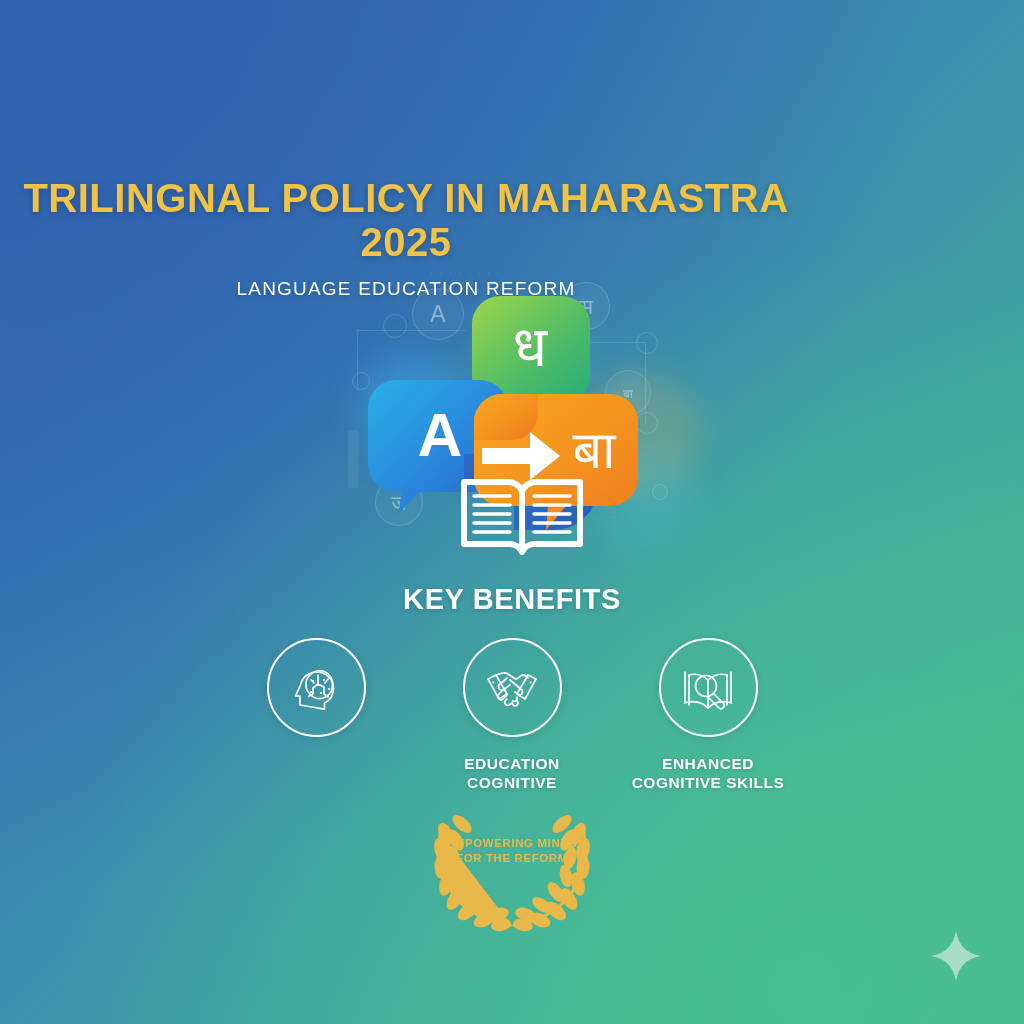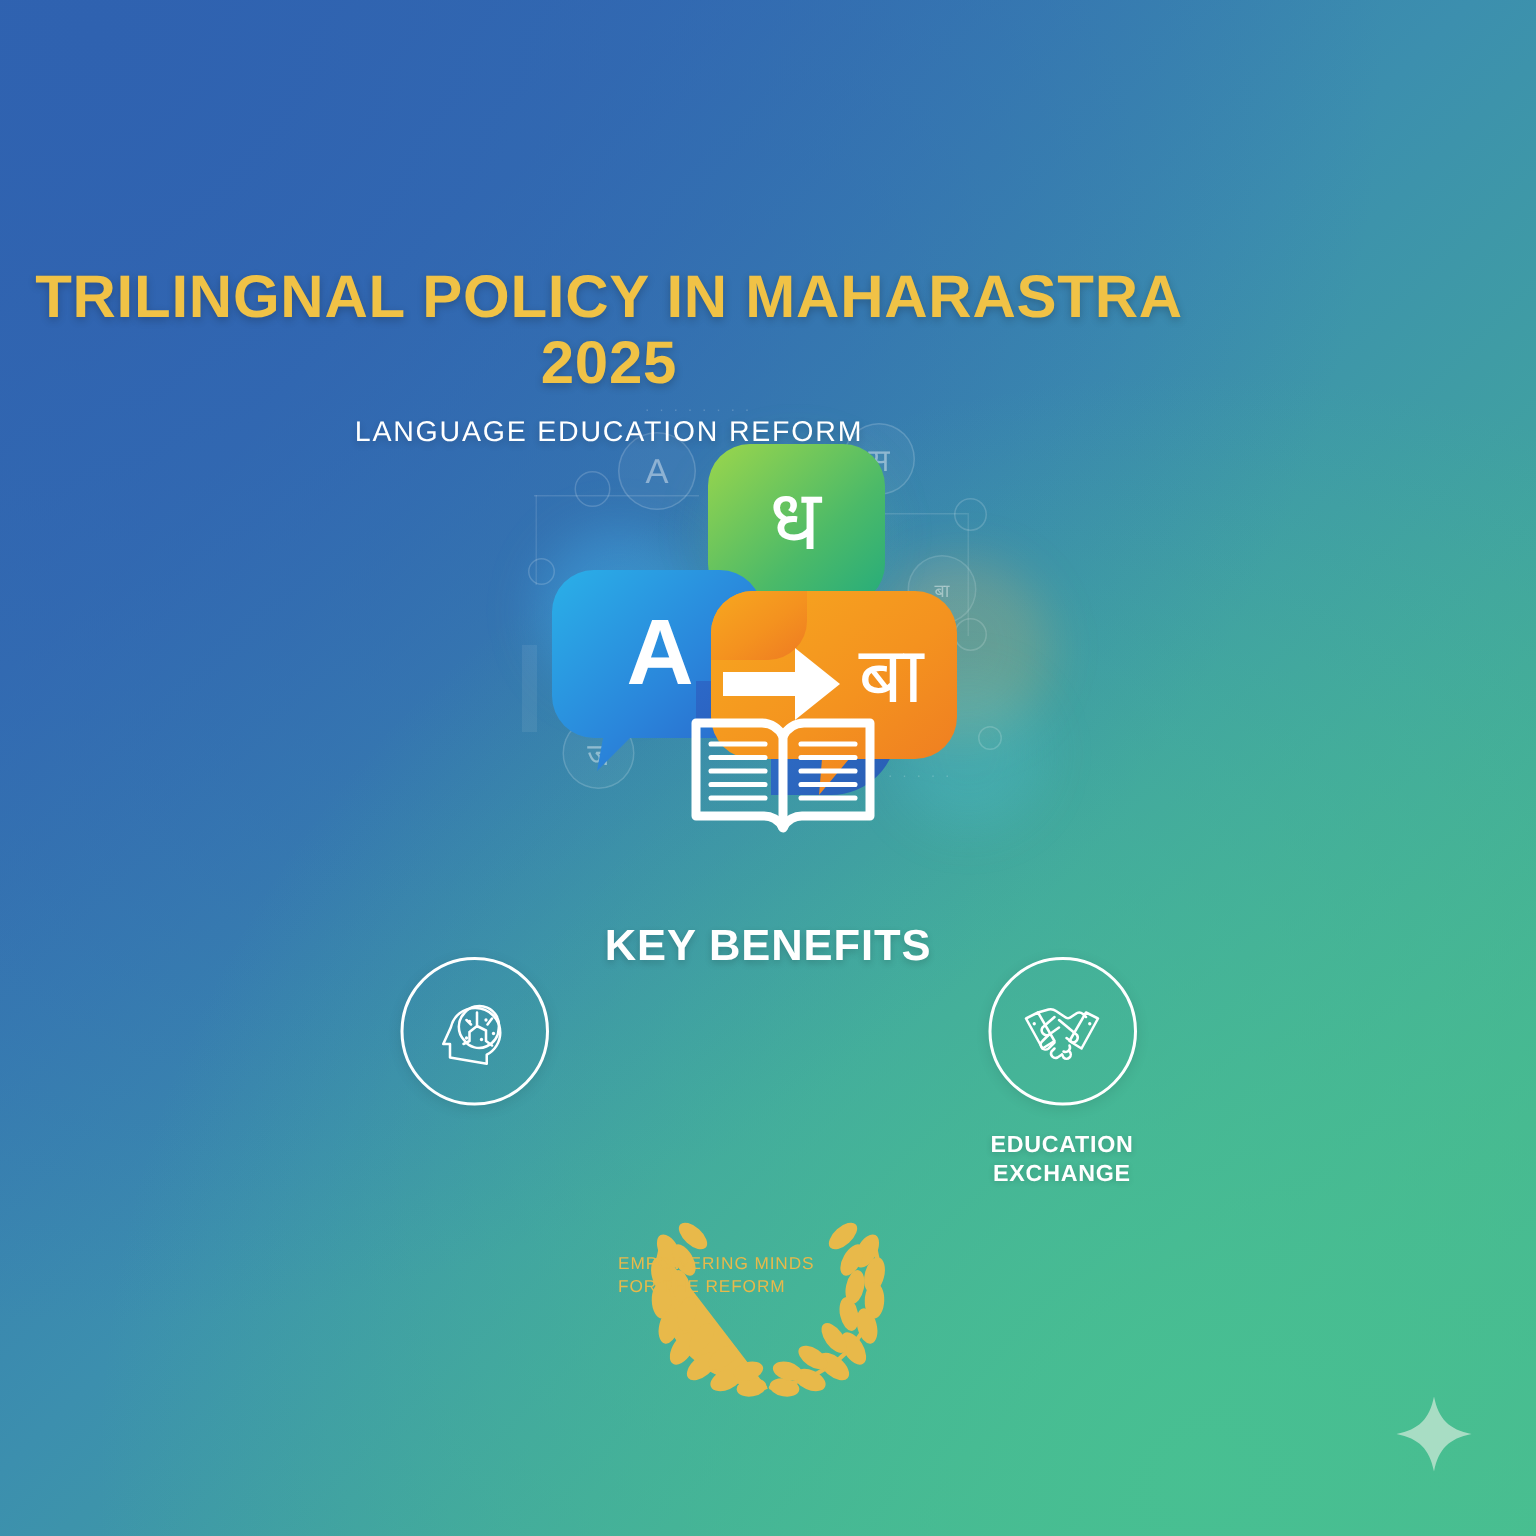--- a/index.html
+++ b/index.html
@@ -99,21 +99,20 @@
     position: absolute;
     top: 583px;
     left: 0;
     width: 1024px;
     text-align: center;
     color: #ffffff;
     font-size: 29px;
     font-weight: bold;
     letter-spacing: 0.6px;
     text-shadow: 0 2px 5px rgba(0,0,0,0.17);
-    margin-top: 32px;
   }
   .benefits {
     position: absolute;
     top: 638px;
     left: 232px;
     width: 560px;
     display: flex;
     justify-content: space-between;
   }
   .benefit {
@@ -150,23 +149,24 @@
     left: 412px;
     top: 798px;
     width: 200px;
     height: 135px;
   }
   .laurel-text {
     position: absolute;
     left: 0;
     top: 38px;
     width: 200px;
+    text-align: center;
     color: #e8b94a;
     font-size: 11.5px;
-    font-weight: normal;
+    font-weight: bold;
     letter-spacing: 0.6px;
     line-height: 15px;
   }
 
   
   .sparkle {
     position: absolute;
     right: 42px;
     bottom: 42px;
     width: 52px;
@@ -326,24 +326,42 @@
             <path d="M21 32 l-4 4 a3.2 3.2 0 0 0 4 5 l4 -4"></path>
             <path d="M25 41 l-2 2 a3 3 0 0 0 4 4 l3 -2"></path>
             <path d="M30 45 l1 2 a2.8 2.8 0 0 0 4 -4"></path>
             <path d="M28 22 l12 10 a3.3 3.3 0 0 1 -3 5 l-4 -3"></path>
             <path d="M35 39 a3 3 0 0 1 -4 4"></path>
           </g>
         </svg>
       </div>
       <div class="benefit-label">
         <div>EDUCATION</div>
-        <div>EXCHANGE</div>
+        <div>COGNITIVE</div>
       </div>
     </div>
 
+    <div class="benefit">
+      <div class="benefit-icon">
+        <svg width="58" height="58" viewBox="0 0 58 58">
+          <g fill="none" stroke="#ffffff" stroke-width="1.7" stroke-linejoin="round" stroke-linecap="round">
+            <path d="M6 13 v31 a22 22 0 0 1 23 5 a22 22 0 0 1 23 -5 v-31"></path>
+            <path d="M10 16 a20 20 0 0 1 19 5 a20 20 0 0 1 19 -5"></path>
+            <path d="M29 21 v28"></path>
+            <path d="M10 16 v30 M48 16 v30"></path>
+            <circle cx="27" cy="27" r="10.5"></circle>
+            <path d="M34.5 34.5 l10 10 a3.2 3.2 0 0 1 -4.5 4.5 l-10 -10"></path>
+          </g>
+        </svg>
+      </div>
+      <div class="benefit-label">
+        <div>ENHANCED</div>
+        <div>COGNITIVE SKILLS</div>
+      </div>
+    </div>
 
   </div>
 
   <div class="laurel">
     <svg width="200" height="135" viewBox="0 0 200 135">
       <g fill="#e8b94a">
 
         <g>
           <path d="M100 128 C78 126 58 118 44 102 C28 84 22 58 28 34"></path>
         </g>

